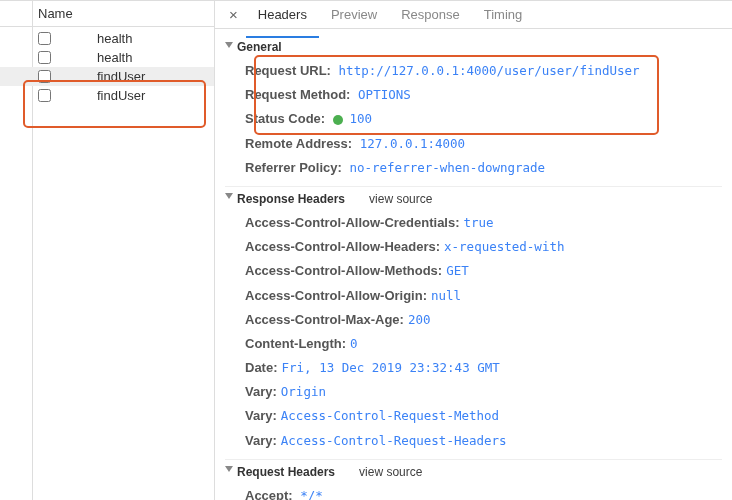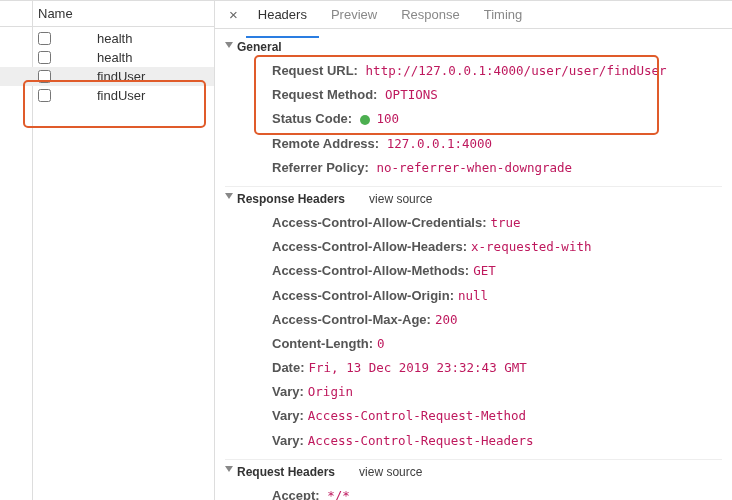--- a/index.html
+++ b/index.html
@@ -148,25 +148,24 @@
     }
     .field {
       padding: 3px 0 3px 20px;
       font-size: 13px;
       line-height: 1.4;
     }
     .field-label {
       font-weight: 600;
       color: #555;
       margin-right: 4px;
-      margin-left: 27px;
     }
     .field-value {
       font-family: Menlo, Consolas, monospace;
-      color: #be185d;
+      color: #3b82f6;
       font-size: 12.5px;
     }
     .status-dot {
       display: inline-block;
       width: 10px;
       height: 10px;
       border-radius: 50%;
       background: #4caf50;
       margin-right: 3px;
       vertical-align: middle;

